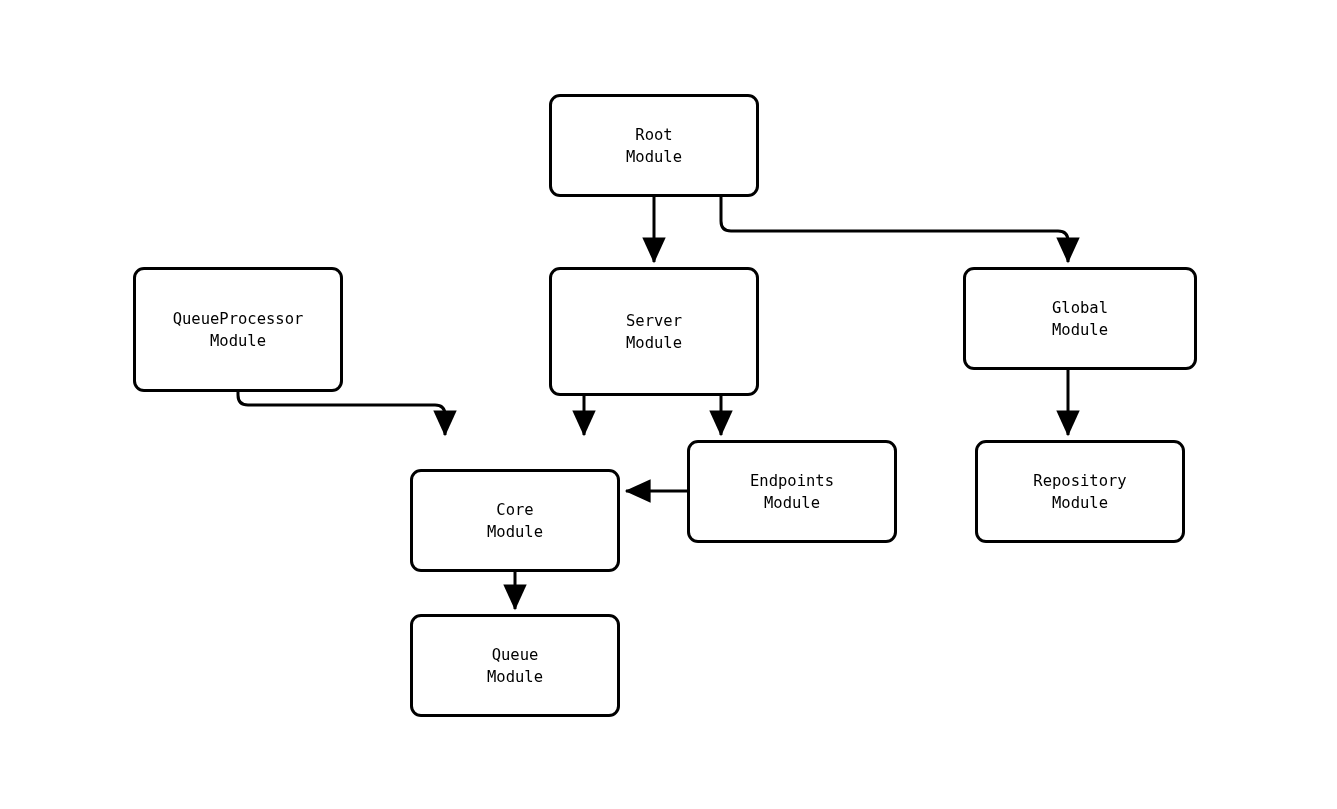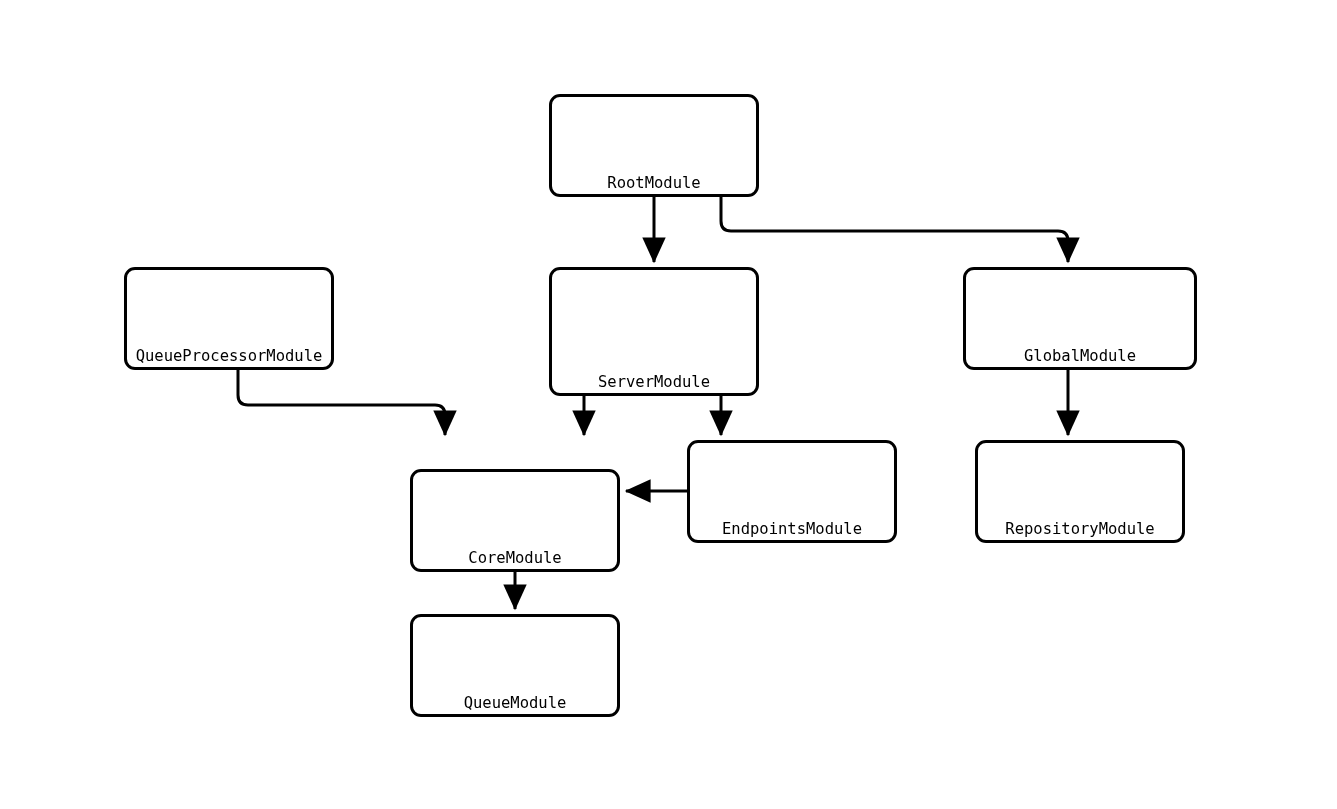--- a/index.html
+++ b/index.html
@@ -24,22 +24,22 @@
     height: 809px;
     pointer-events: none;
   }
   .node {
     position: absolute;
     box-sizing: border-box;
     background: #ffffff;
     border: 3px solid #000000;
     border-radius: 11px;
     display: flex;
-    flex-direction: row;
-    align-items: flex-end;
+    flex-direction: column;
+    align-items: center;
     justify-content: center;
     z-index: 2;
   }
   .node-label {
     font-family: "DejaVu Sans Mono", "Liberation Mono", monospace;
     font-size: 15.5px;
     line-height: 22px;
     color: #000000;
     text-align: center;
     white-space: pre;
@@ -76,21 +76,21 @@
 
       <path d="M 515 543 L 515 609" marker-end="url(#arrowhead)"></path>
     </g>
   </svg>
 
   <div class="node" style="left:549px; top:94px; width:210px; height:103px;">
     <div class="node-label">Root</div>
     <div class="node-label">Module</div>
   </div>
 
-  <div class="node" style="left:124px; top:267px; width:210px; height:103px;">
+  <div class="node" style="left:133px; top:267px; width:210px; height:125px;">
     <div class="node-label">QueueProcessor</div>
     <div class="node-label">Module</div>
   </div>
 
   <div class="node" style="left:549px; top:267px; width:210px; height:129px;">
     <div class="node-label">Server</div>
     <div class="node-label">Module</div>
   </div>
 
   <div class="node" style="left:963px; top:267px; width:234px; height:103px;">

